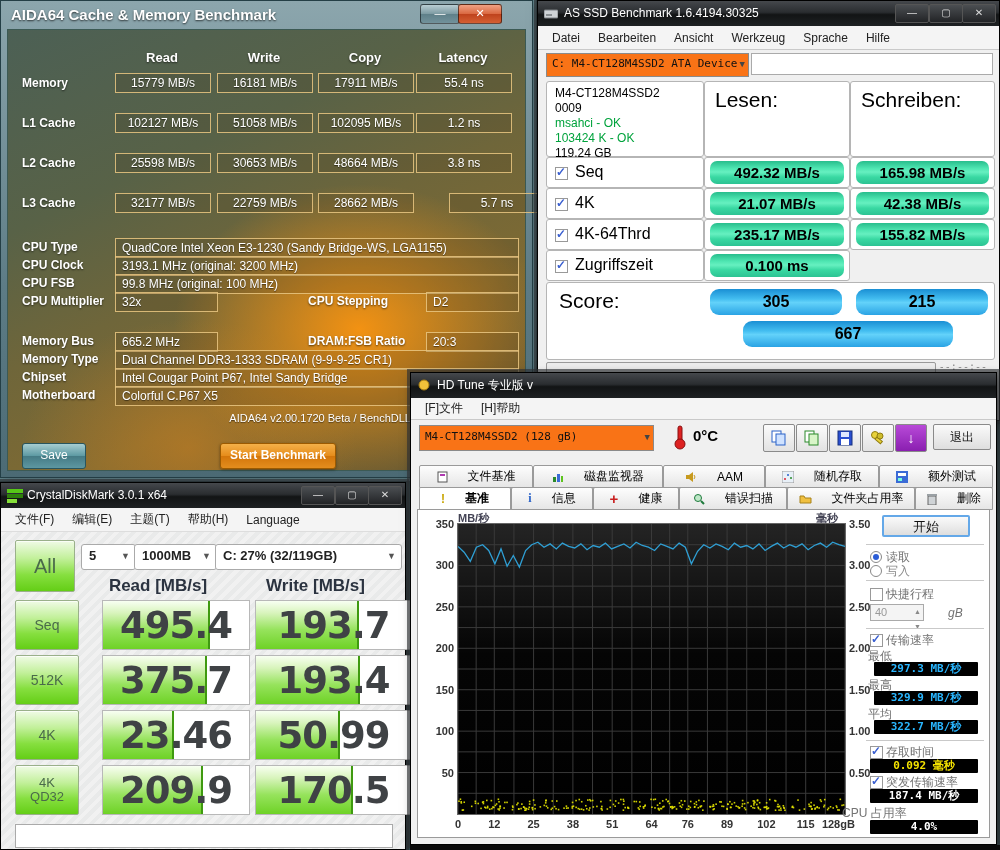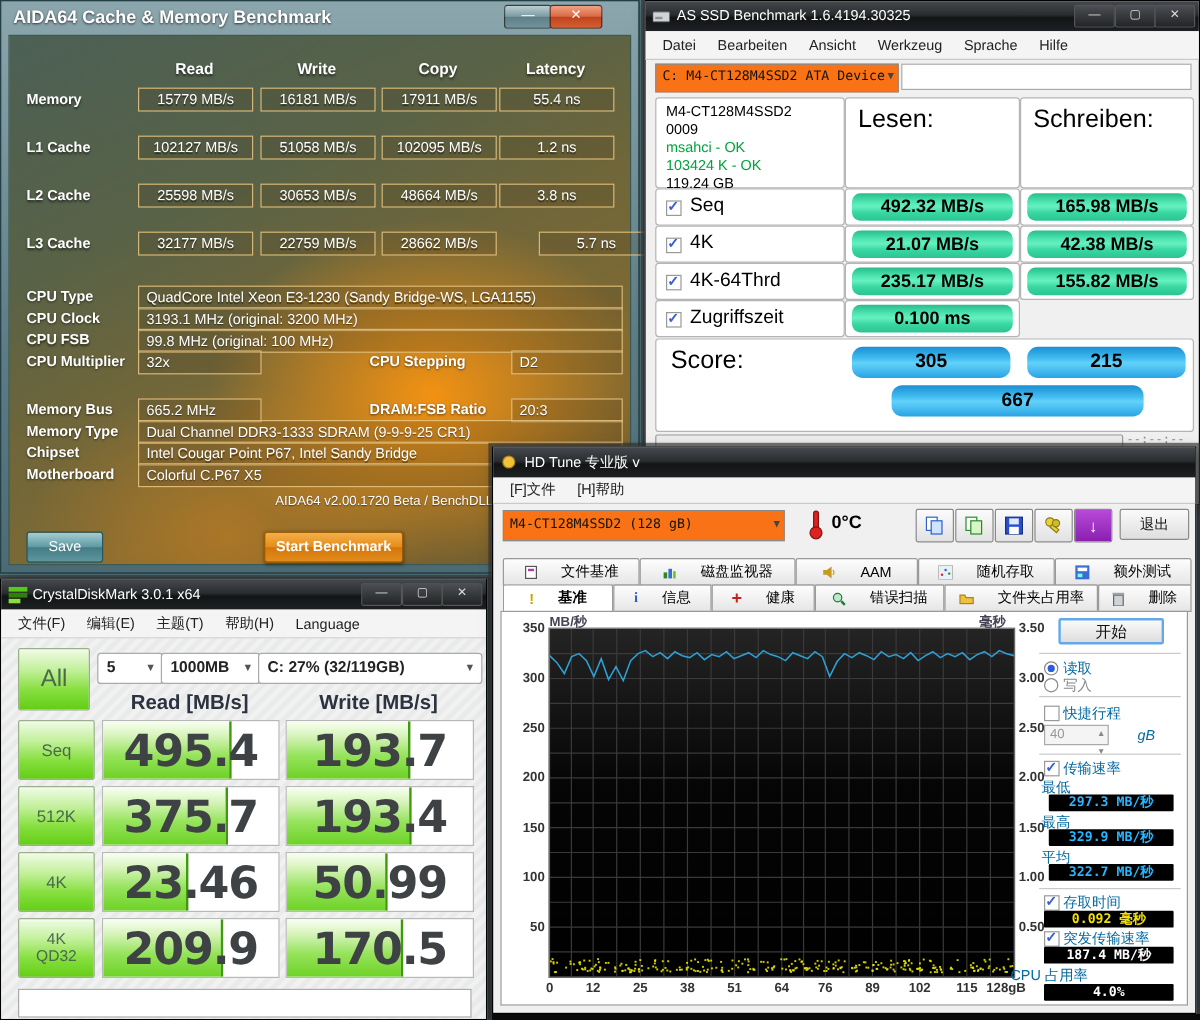--- a/index.html
+++ b/index.html
@@ -70,38 +70,38 @@
   .s-green{position:absolute;left:8px;top:378px;width:447px;height:12px;border:1px solid #22882a;border-radius:2px;
      background:linear-gradient(180deg,#96f296,#34cd34 50%,#1eae1e);}
 
   
   #cdm{left:0;top:482px;width:406px;height:368px;}
   #cdm .client{position:absolute;left:0;top:48px;right:0;bottom:0;
      background:repeating-linear-gradient(135deg,#f1f1f1 0 4px,#e9eaea 4px 8px);border-top:1px solid #ddd;}
   .c-btn{position:absolute;border:1px solid #9ab08a;border-radius:2px;color:#4a6a4a;text-align:center;
      background:linear-gradient(180deg,#f0fbe6,#c2f09a 35%,#86df3f 68%,#64ce16);
      box-shadow:inset 0 1px 0 rgba(255,255,255,.7);display:flex;align-items:center;justify-content:center;flex-direction:column;}
-  .c-cell{position:absolute;background:#fff;border:1px solid #b8b8b8;overflow:hidden;}
+  .c-cell{position:absolute;background:#fff;border:1px solid #b8b8b8;overflow:hidden;margin-left:17px;}
   .c-fill{position:absolute;left:0;top:0;bottom:0;border-right:2px solid #3f9a10;
      background:linear-gradient(180deg,#f8fff2,#d8f4bc 25%,#96e35c 60%,#6ed226 100%);}
   .c-num{position:absolute;inset:0;display:flex;align-items:center;justify-content:center;
      font-size:37px;font-weight:bold;color:#3f4245;letter-spacing:-1px;font-family:"DejaVu Sans",sans-serif;}
   .c-head{position:absolute;font-size:17px;font-weight:bold;color:#2b3340;}
   .c-drop{position:absolute;background:#fff;border:1px solid #aaa;border-radius:3px;font-size:13px;color:#222;
      line-height:22px;padding-left:7px;font-weight:bold;}
   .c-drop .arrow{position:absolute;right:5px;color:#555;font-size:9px;}
 
   
   #hdtune{left:410px;top:372px;width:587px;height:473px;}
   .h-tab{position:absolute;height:21px;border:1px solid #9a9a9a;border-radius:2px 2px 0 0;
      background:linear-gradient(#fdfdfd,#e6e6e6);font-size:12px;color:#000;display:flex;align-items:center;justify-content:center;gap:20px;}
   .h-tab.active{background:#fff;border-bottom-color:#fff;font-weight:bold;}
   .h-panel{position:absolute;left:6px;right:6px;top:136px;bottom:6px;background:#fff;border:1px solid #9a9a9a;}
   .h-sep{position:absolute;left:0;right:4px;height:1px;background:#c9c9c9;}
-  .h-lab{position:absolute;font-size:12px;color:#0369a1;white-space:nowrap;}
+  .h-lab{position:absolute;font-size:12px;color:#737373;white-space:nowrap;}
   .h-val{position:absolute;background:#000;color:#29b6ff;font-family:"DejaVu Sans Mono",monospace;
      font-size:11px;font-weight:bold;text-align:center;line-height:14px;border-radius:1px;}
   .radio{position:absolute;width:10px;height:10px;border-radius:50%;border:1px solid #888;background:#fff;}
   .radio.sel::after{content:"";position:absolute;left:2px;top:2px;width:6px;height:6px;border-radius:50%;background:#2b5dd7;}
   .tickY{position:absolute;font-size:11px;font-weight:bold;color:#333;}
   .tickX{position:absolute;font-size:11px;font-weight:bold;color:#333;transform:translateX(-50%);}
   .toolbtn{position:absolute;width:30px;height:26px;border:1px solid #8a8a8a;border-radius:2px;
      background:linear-gradient(#fbfbfb,#e2e2e2);display:flex;align-items:center;justify-content:center;}
   .blackstrip{position:absolute;left:410px;top:845px;width:590px;height:5px;background:#0a0a0a;}
 </style>

